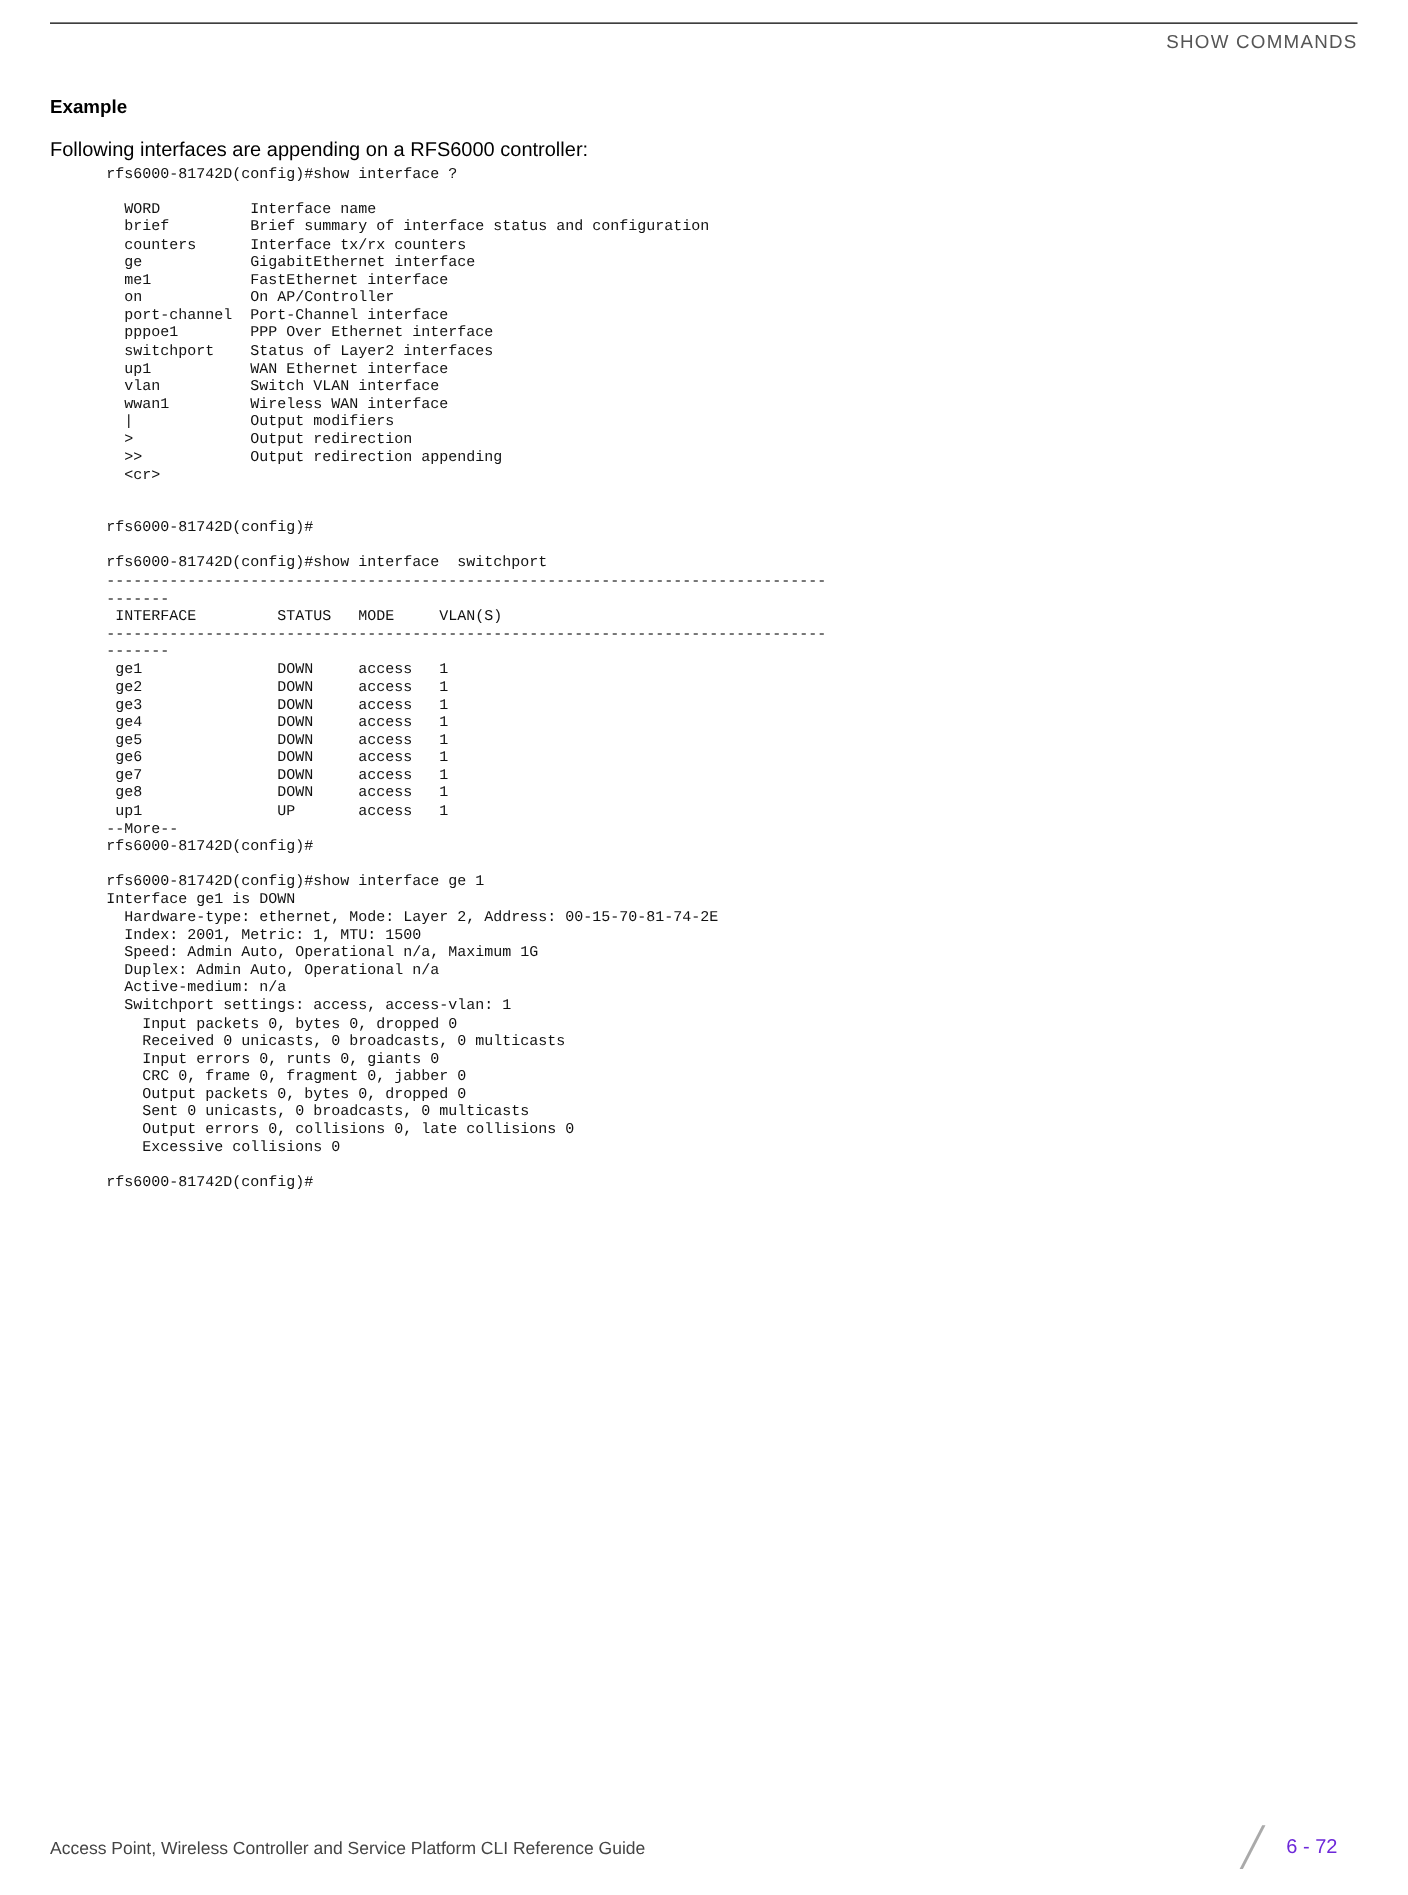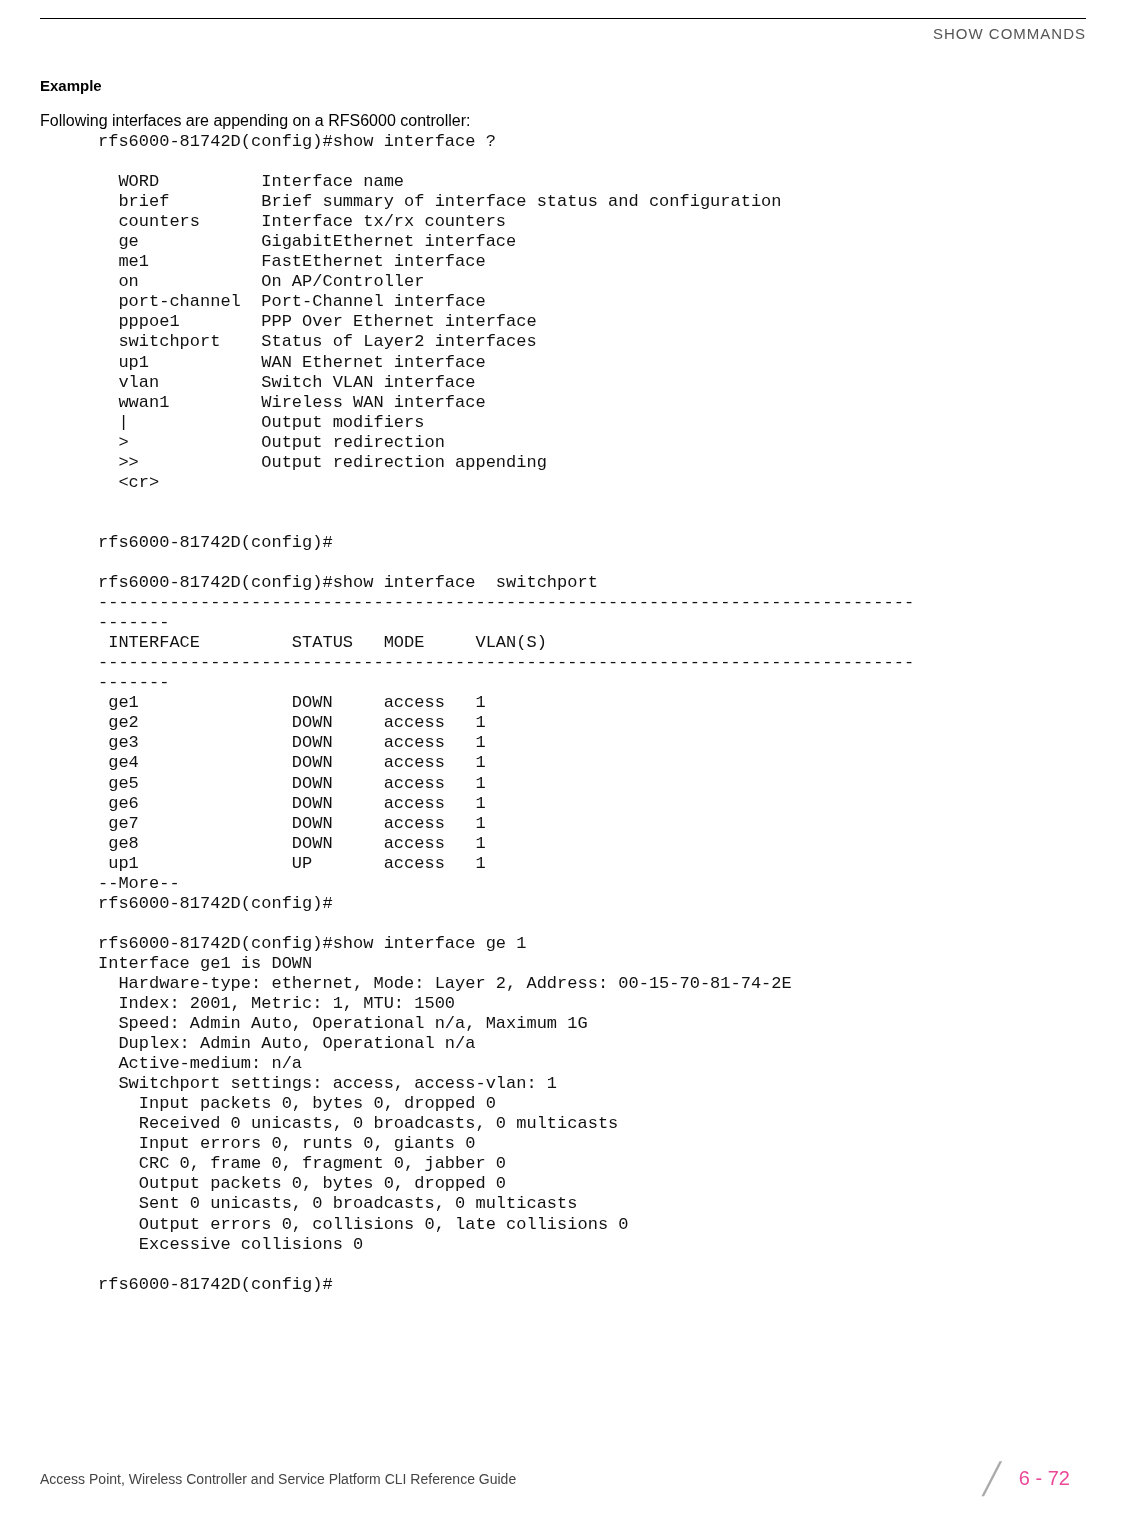--- a/index.html
+++ b/index.html
@@ -36,24 +36,24 @@
       font-size: 15px;
       margin-bottom: 18px;
     }
     .intro-line {
       font-size: 16px;
       font-weight: 300;
       margin-bottom: 2px;
     }
     .cli-block {
       font-family: "Courier New", Courier, monospace;
-      font-size: 17px;
+      font-size: 12px;
       white-space: pre;
       line-height: 1.18;
-      margin-left: 58px;
+      margin-left: 45px;
       color: #111;
     }
     .footer {
       position: absolute;
       bottom: 20px;
       left: 0;
       right: 16px;
       padding: 0 40px;
       display: flex;
       align-items: center;
@@ -68,22 +68,22 @@
       display: flex;
       align-items: center;
       gap: 18px;
     }
     .page-slash {
       font-size: 30px;
       color: #aaa;
       font-weight: 300;
     }
     .page-num {
-      font-size: 20px;
-      color: #ec4899;
+      font-size: 16px;
+      color: #6d28d9;
     }
   </style>
 </head>
 <body>
 
 <div class="header-line"></div>
 <div class="header-text">SHOW COMMANDS</div>
 
 <div class="content">
   <div class="example-heading">Example</div>

